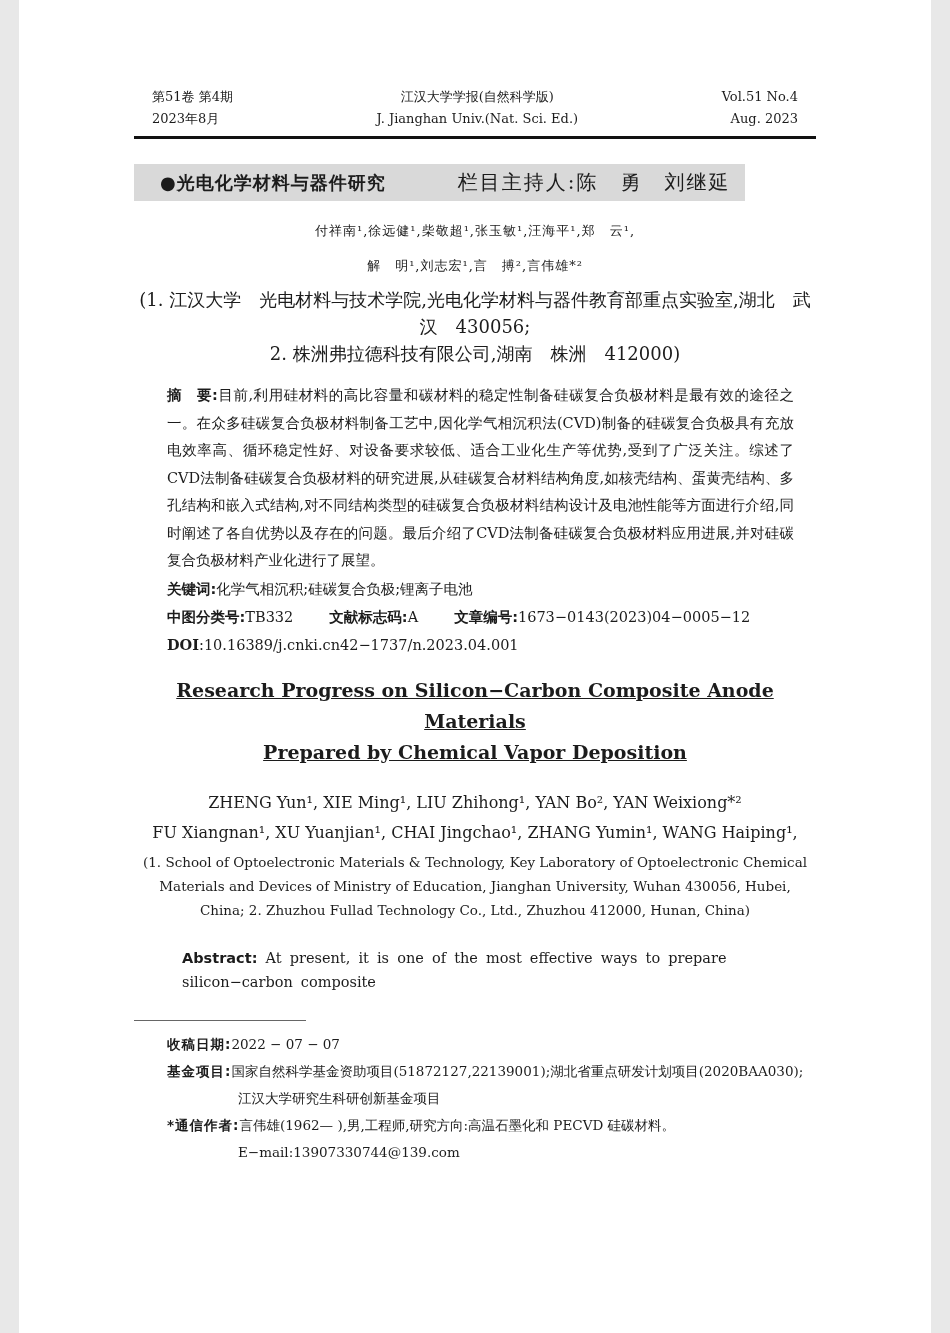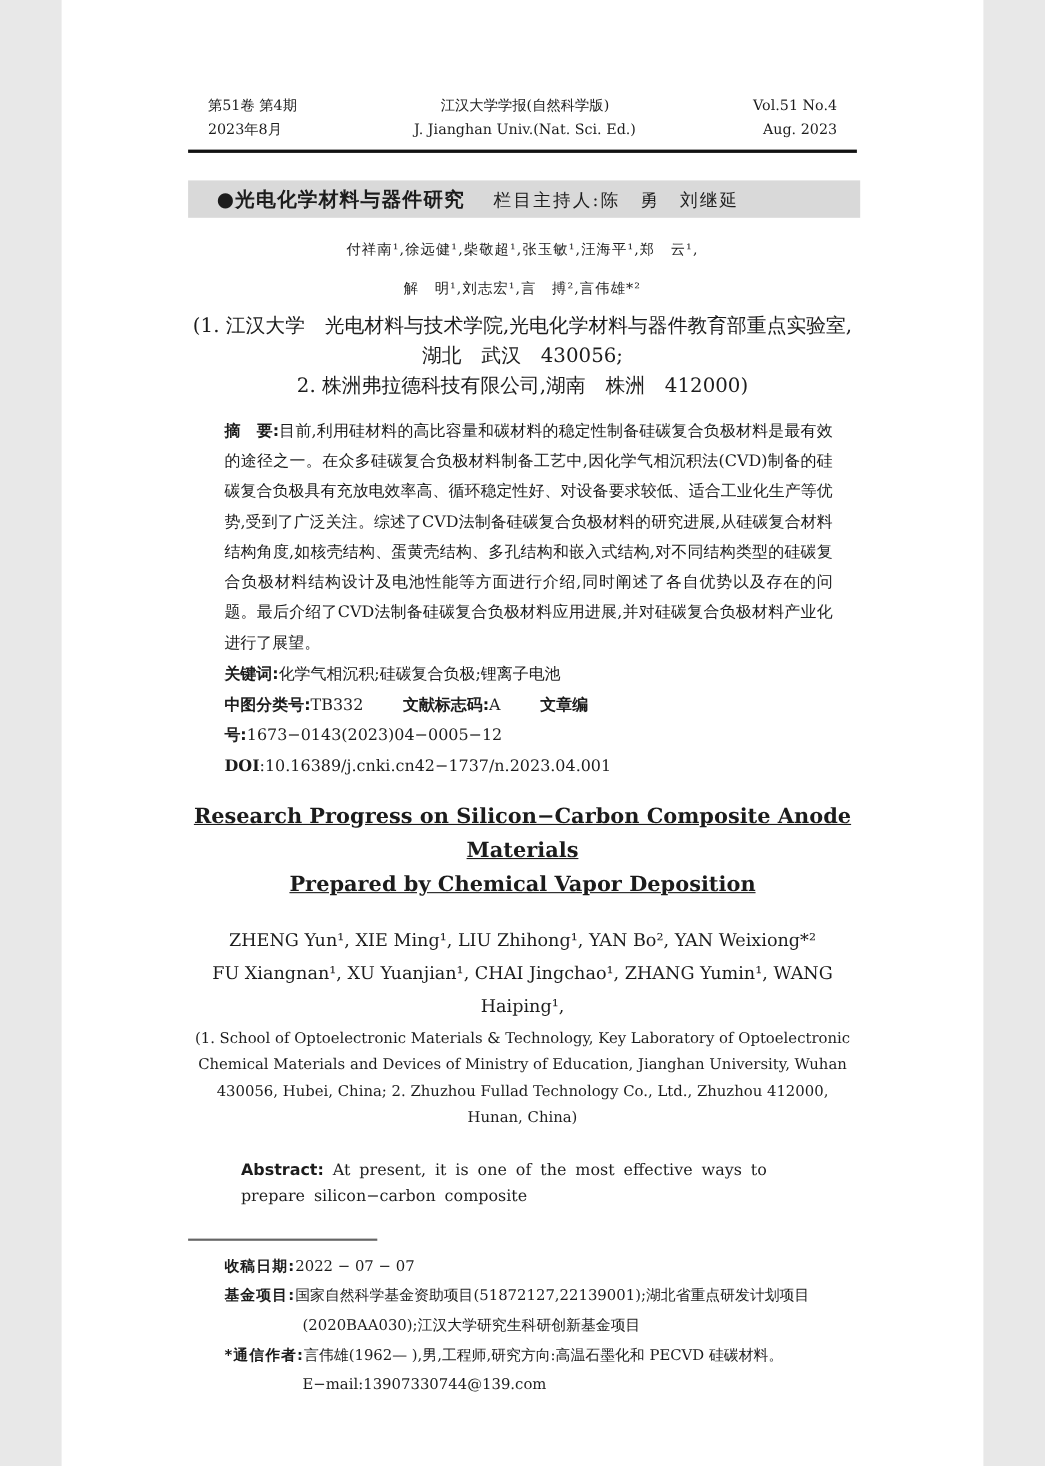--- a/index.html
+++ b/index.html
@@ -1,19 +1,19 @@
 <!DOCTYPE html>
 <html><head>
 <meta charset="utf-8">
 <style>
   * { margin: 0; padding: 0; box-sizing: border-box; }
   html, body { background: #e8e8e8; }
   .page {
     position: relative;
-    width: 838px;
+    width: 912px;
     height: 1333px;
     margin: 0 auto;
     background: #ffffff;
     color: #1c1c1c;
     font-family: "DejaVu Serif", "Liberation Serif", serif;
     overflow: hidden;
   }
   .content { padding: 0 115px; }
 
   
@@ -37,30 +37,31 @@
 
   
   .banner {
     margin-top: 25px;
     width: 611px;
     background: #d9d9d9;
     padding: 5px 0 5px 26px;
     display: flex;
     align-items: baseline;
     white-space: nowrap;
+    gap: 24px;
   }
   .banner-title {
     font-family: "DejaVu Sans", "Liberation Sans", sans-serif;
     font-weight: bold;
     font-size: 18px;
     letter-spacing: 1px;
   }
   .banner-host {
-    margin-left: 26px;
-    font-size: 16px;
+    margin-left: 48px;
+    font-size: 20px;
     letter-spacing: 2px;
   }
 
   
   .title-cn {
     margin-top: 38px;
     text-align: center;
     font-weight: bold;
     font-size: 30px;
     line-height: 54px;

